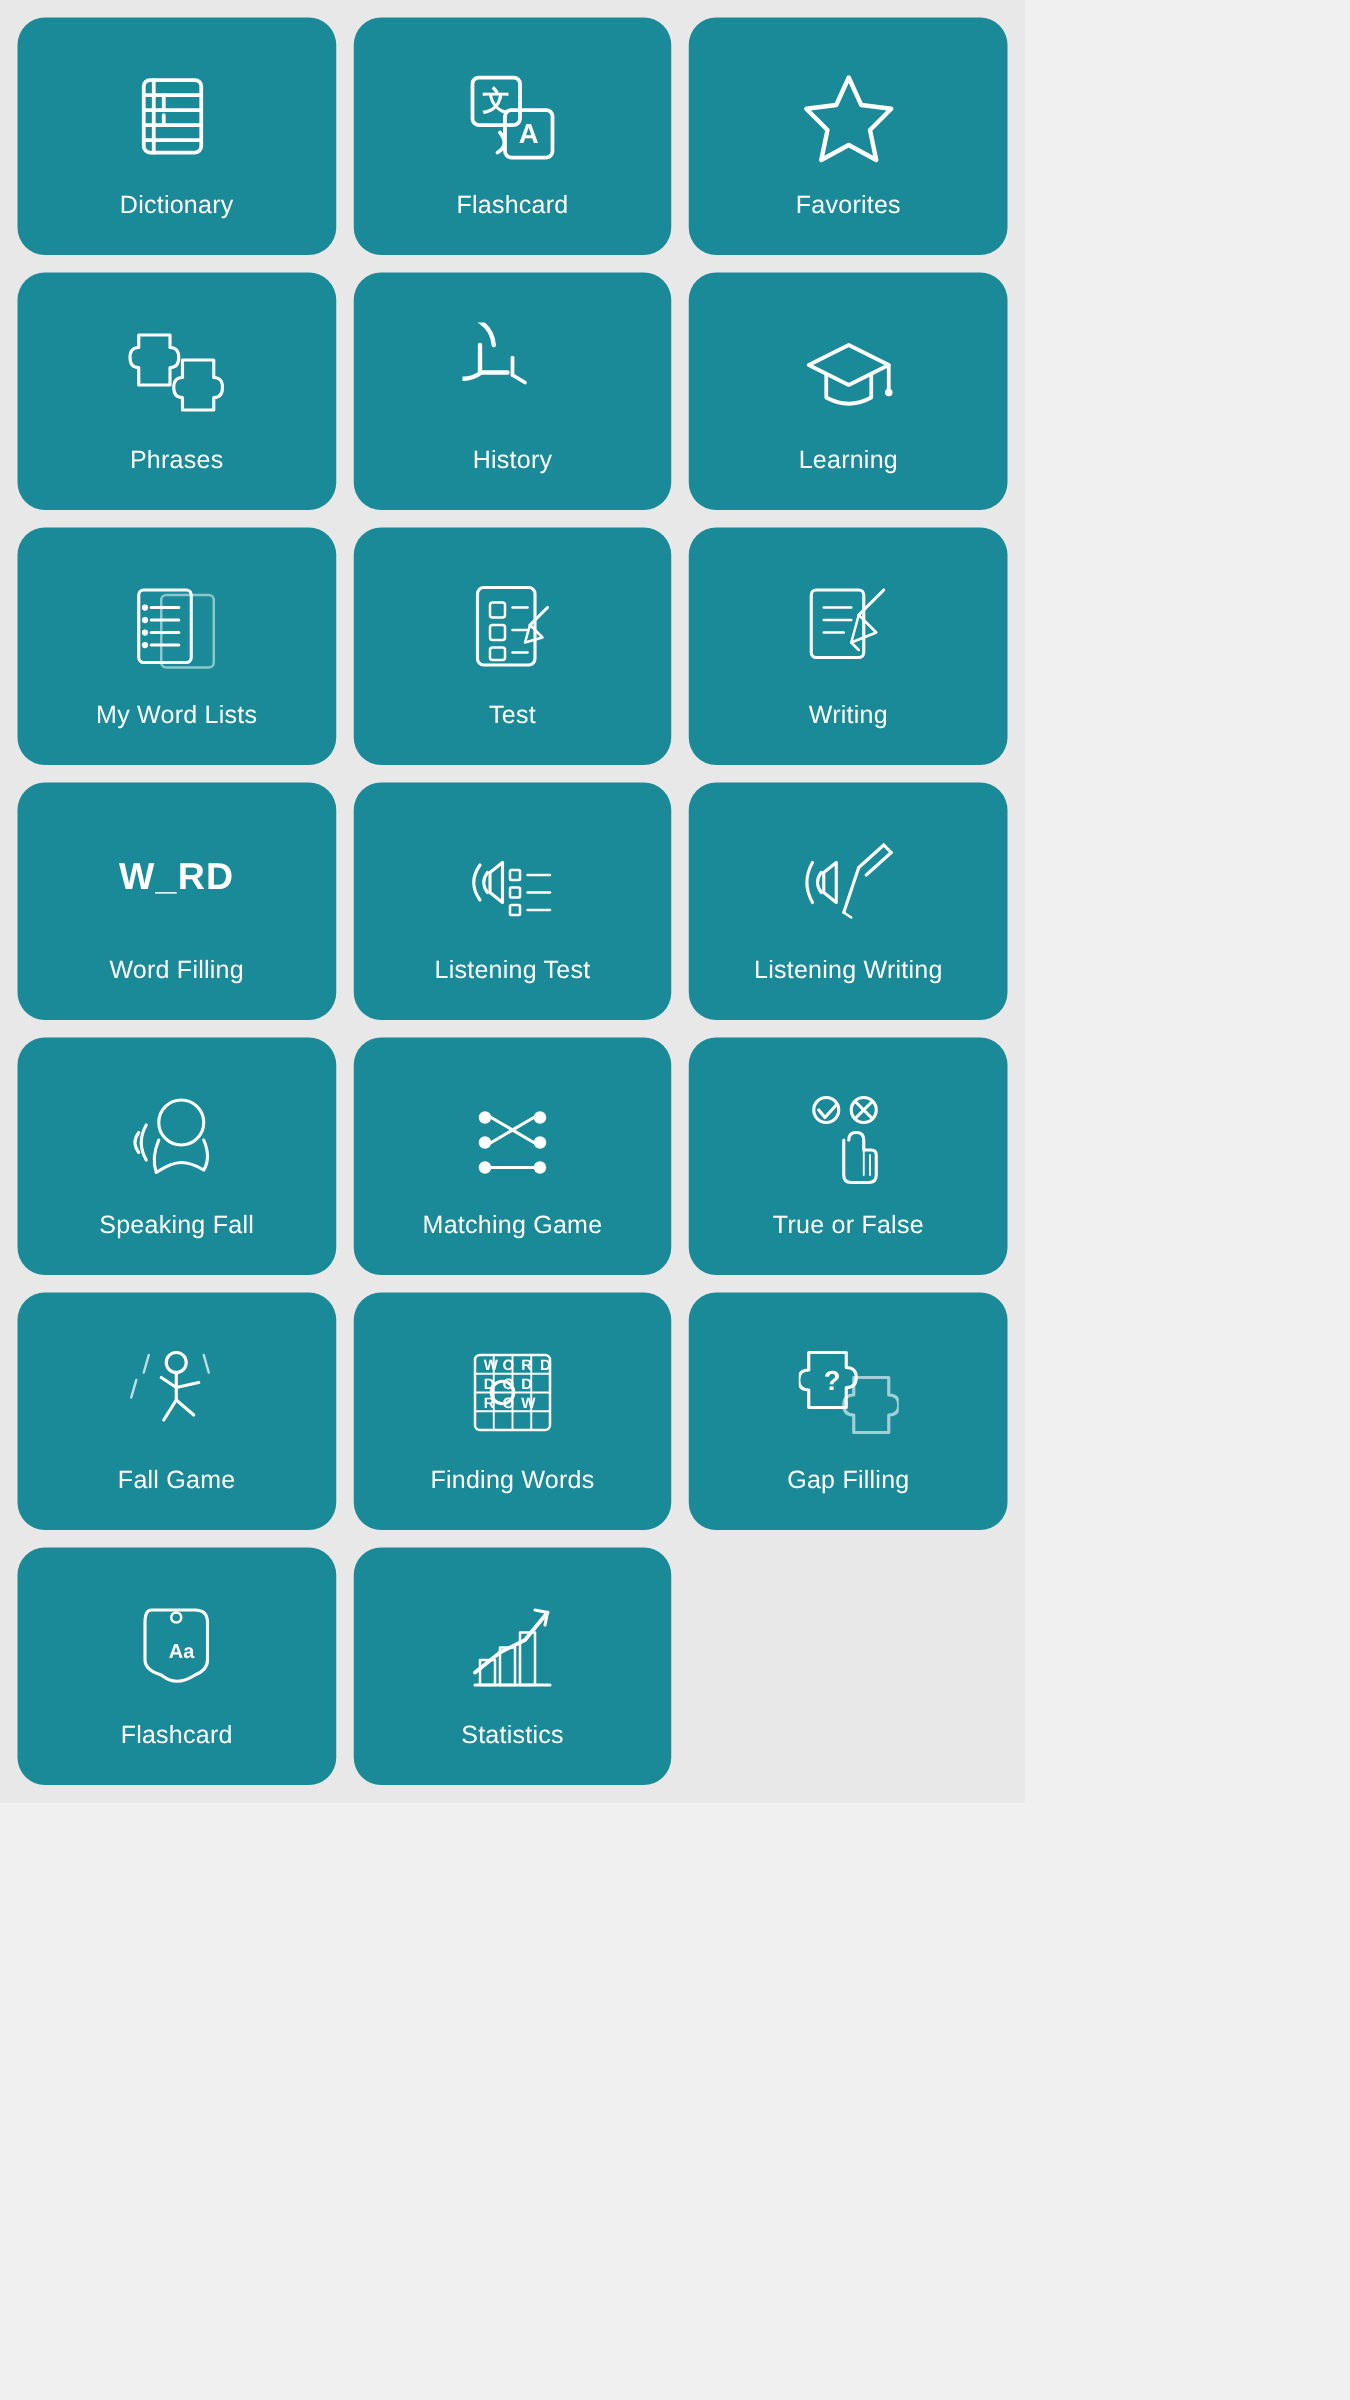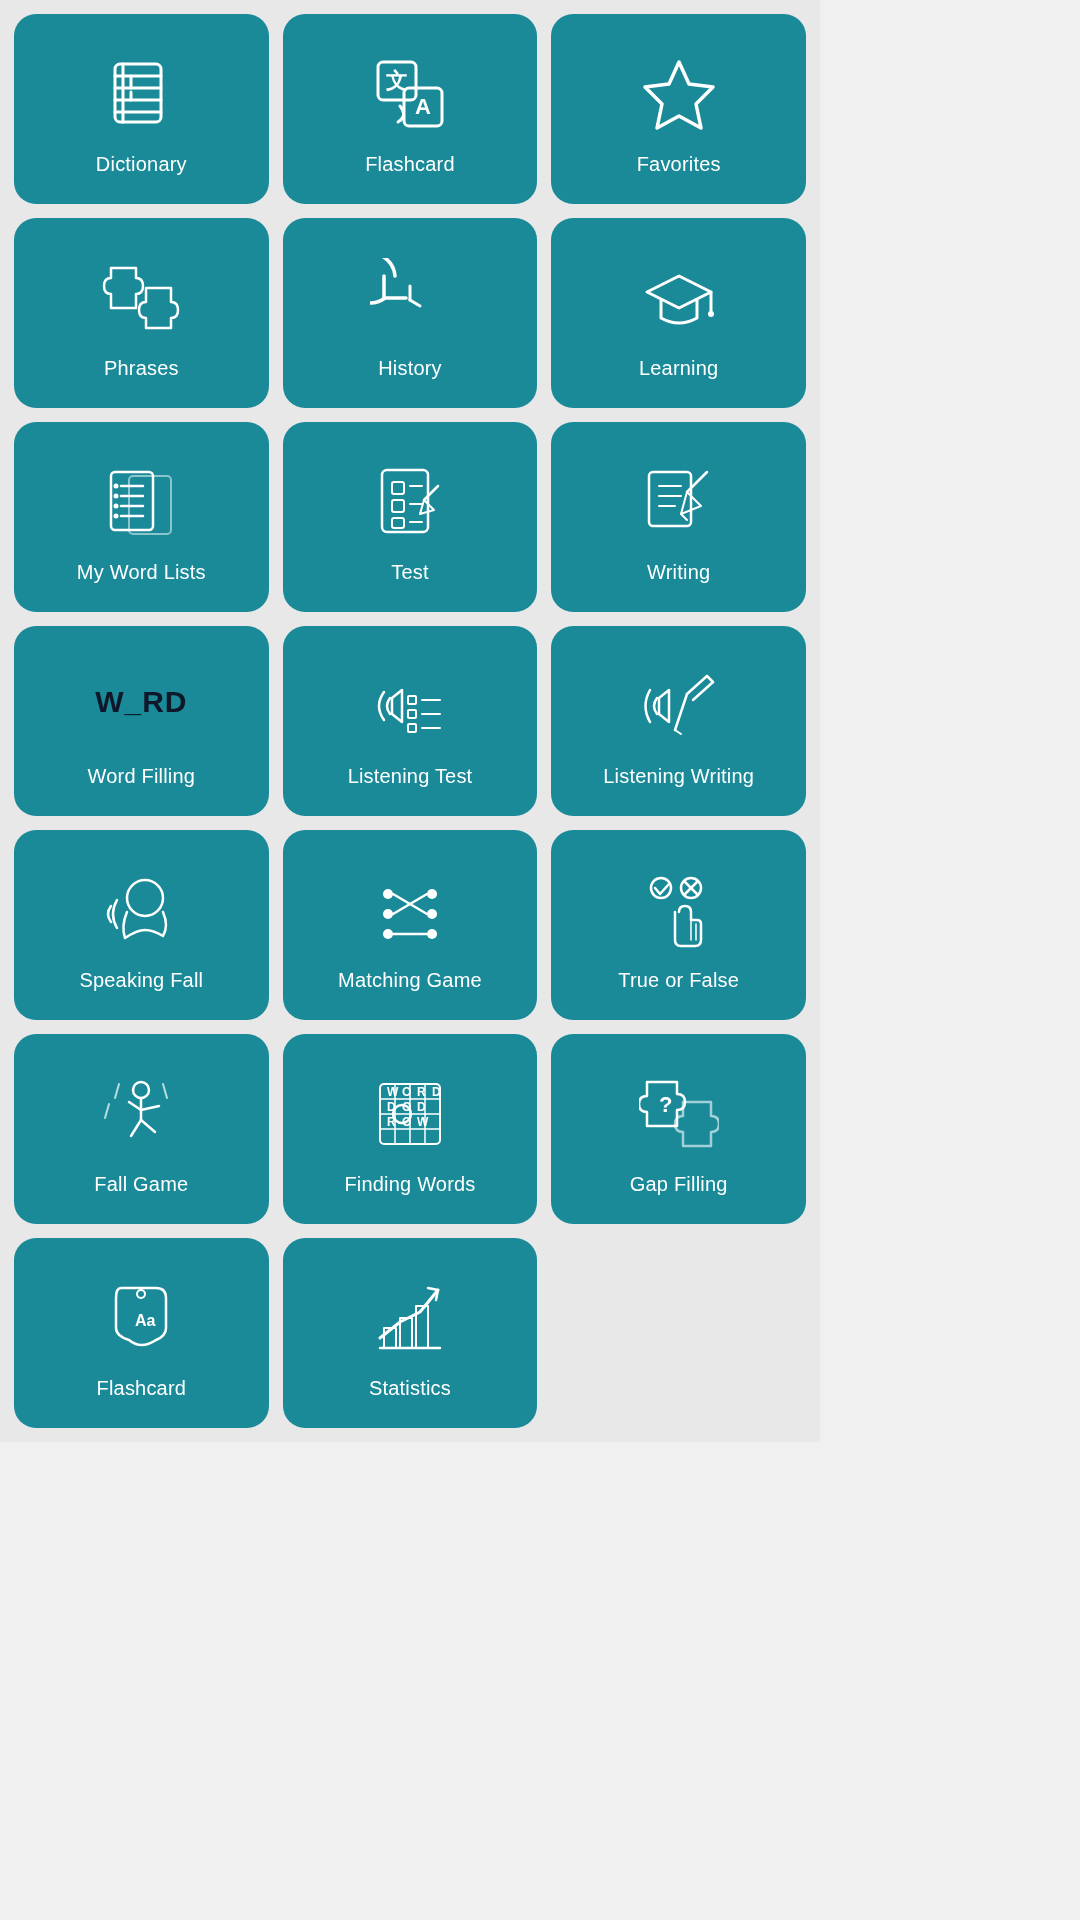--- a/index.html
+++ b/index.html
@@ -47,21 +47,21 @@
       stroke-linejoin: round;
     }
     .tile-label {
       color: white;
       font-size: 20px;
       font-weight: 500;
       text-align: right;
       letter-spacing: 0.2px;
     }
     .word-fill-text {
-      color: #0f172a;
+      color: #ffffff;
       font-size: 30px;
       font-weight: 700;
       text-align: left;
       margin-bottom: 8px;
       letter-spacing: 1px;
     }
   </style>
 </head>
 <body>
 

